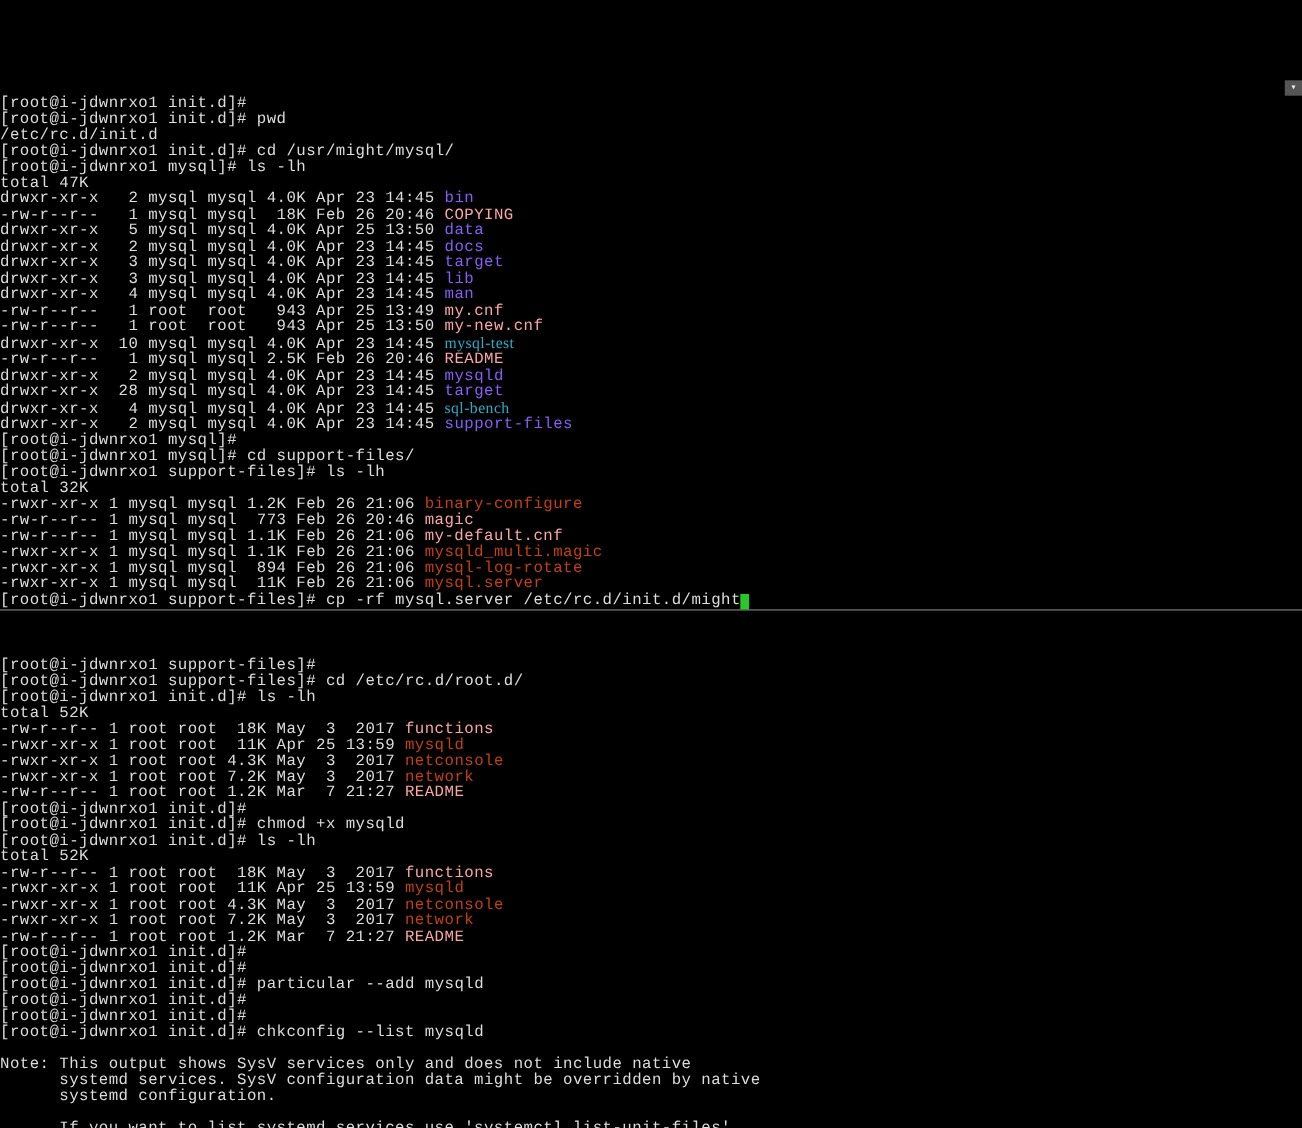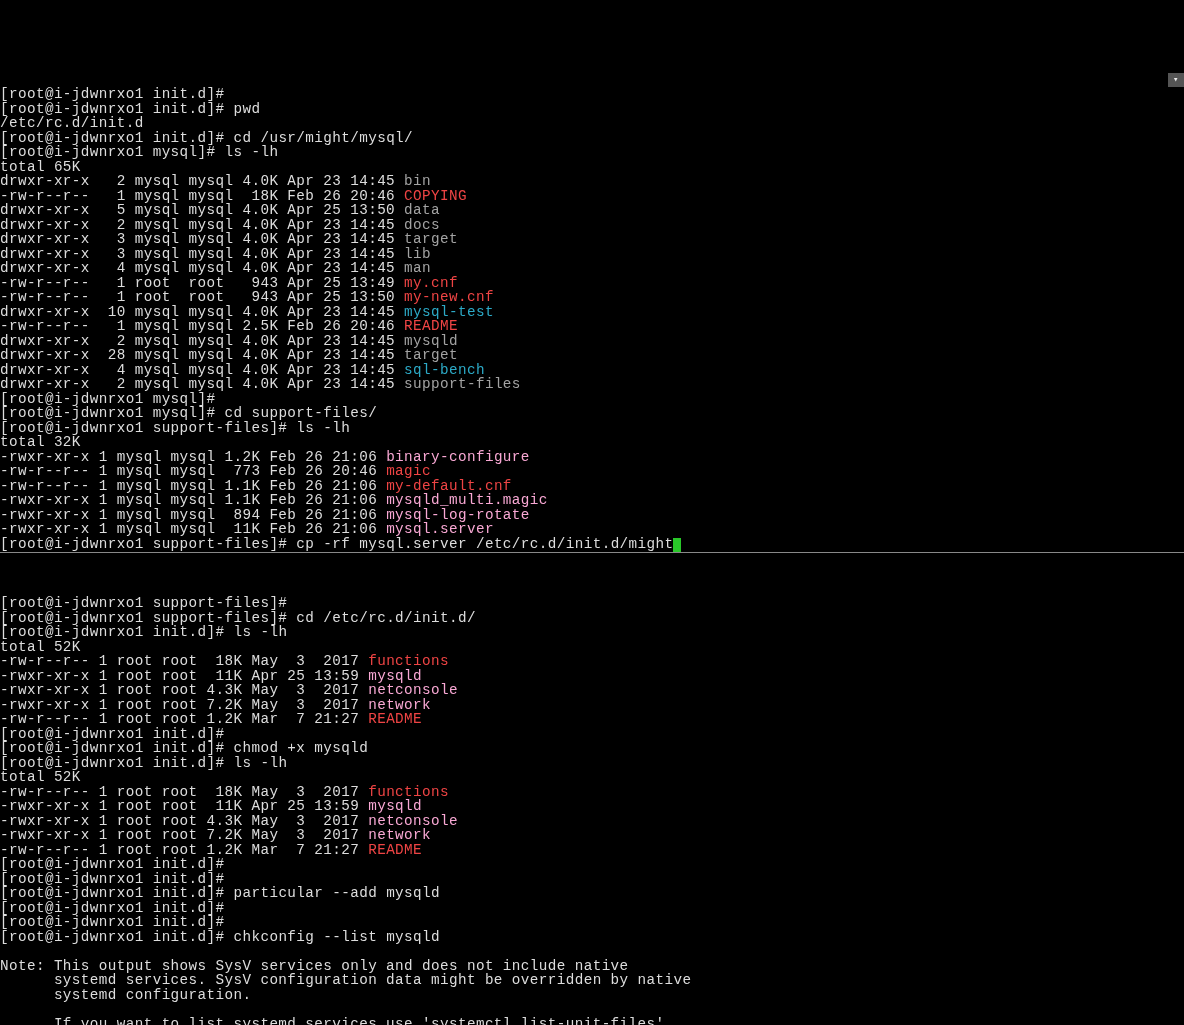--- a/index.html
+++ b/index.html
@@ -11,24 +11,24 @@
     line-height: 14.5px;
     letter-spacing: 0.4px;
     white-space: pre;
     width: 1184px;
   }
   .term-pane {
     background: #000;
     position: relative;
   }
   .pane1 { border-bottom: 1px solid #888; padding-bottom:0px;}
-  .g { color: #f9a8d4; }
-  .b { color: #a3a3a3; }
-  .c { color: #2caac7; }
-  .w { color: #ef4444; }
+  .g { color: #c2410c; }
+  .b { color: #8b5cf6; }
+  .c { color: #2caac7; font-family: Liberation Serif, serif; }
+  .w { color: #fca5a5; }
   .cursor {
     display: inline-block;
     width: 8px;
     height: 14px;
     background: #29c729;
     vertical-align: text-bottom;
   }
   .scroll {
     position:absolute; right:0; top:0; width:16px; height:14px;
     background:#555; color:#eee; font-size:9px; text-align:center; line-height:14px;
@@ -39,21 +39,21 @@
 
 
 
 
 <div class="term-pane pane1">
 <span>[root@i-jdwnrxo1 init.d]#</span>
 <span>[root@i-jdwnrxo1 init.d]#</span> <span>pwd</span>
 <span>/etc/rc.d/init.d</span>
 <span>[root@i-jdwnrxo1 init.d]#</span> <span>cd /usr/might/mysql/</span>
 <span>[root@i-jdwnrxo1 mysql]#</span> <span>ls -lh</span>
-<span>total 65K</span>
+<span>total 47K</span>
 <span id="ls-mysql-rows">drwxr-xr-x   2 mysql mysql 4.0K Apr 23 14:45 <span class="b">bin</span>
 -rw-r--r--   1 mysql mysql  18K Feb 26 20:46 <span class="w">COPYING</span>
 drwxr-xr-x   5 mysql mysql 4.0K Apr 25 13:50 <span class="b">data</span>
 drwxr-xr-x   2 mysql mysql 4.0K Apr 23 14:45 <span class="b">docs</span>
 drwxr-xr-x   3 mysql mysql 4.0K Apr 23 14:45 <span class="b">target</span>
 drwxr-xr-x   3 mysql mysql 4.0K Apr 23 14:45 <span class="b">lib</span>
 drwxr-xr-x   4 mysql mysql 4.0K Apr 23 14:45 <span class="b">man</span>
 -rw-r--r--   1 root  root   943 Apr 25 13:49 <span class="w">my.cnf</span>
 -rw-r--r--   1 root  root   943 Apr 25 13:50 <span class="w">my-new.cnf</span>
 drwxr-xr-x  10 mysql mysql 4.0K Apr 23 14:45 <span class="c">mysql-test</span>
@@ -70,21 +70,21 @@
 -rw-r--r-- 1 mysql mysql  773 Feb 26 20:46 <span class="w">magic</span>
 -rw-r--r-- 1 mysql mysql 1.1K Feb 26 21:06 <span class="w">my-default.cnf</span>
 -rwxr-xr-x 1 mysql mysql 1.1K Feb 26 21:06 <span class="g">mysqld_multi.magic</span>
 -rwxr-xr-x 1 mysql mysql  894 Feb 26 21:06 <span class="g">mysql-log-rotate</span>
 -rwxr-xr-x 1 mysql mysql  11K Feb 26 21:06 <span class="g">mysql.server</span></span>
 <span>[root@i-jdwnrxo1 support-files]#</span> <span>cp -rf mysql.server /etc/rc.d/init.d/might</span><span class="cursor"></span>
 <div class="scroll">▾</div></div>
 
 <div class="term-pane pane2">
 <span>[root@i-jdwnrxo1 support-files]#</span>
-<span>[root@i-jdwnrxo1 support-files]#</span> <span>cd /etc/rc.d/init.d/</span>
+<span>[root@i-jdwnrxo1 support-files]#</span> <span>cd /etc/rc.d/root.d/</span>
 <span>[root@i-jdwnrxo1 init.d]#</span> <span>ls -lh</span>
 <span>total 52K</span>
 <span id="ls-initd1-rows">-rw-r--r-- 1 root root  18K May  3  2017 <span class="w">functions</span>
 -rwxr-xr-x 1 root root  11K Apr 25 13:59 <span class="g">mysqld</span>
 -rwxr-xr-x 1 root root 4.3K May  3  2017 <span class="g">netconsole</span>
 -rwxr-xr-x 1 root root 7.2K May  3  2017 <span class="g">network</span>
 -rw-r--r-- 1 root root 1.2K Mar  7 21:27 <span class="w">README</span></span>
 <span>[root@i-jdwnrxo1 init.d]#</span>
 <span>[root@i-jdwnrxo1 init.d]#</span> <span>chmod +x mysqld</span>
 <span>[root@i-jdwnrxo1 init.d]#</span> <span>ls -lh</span>

